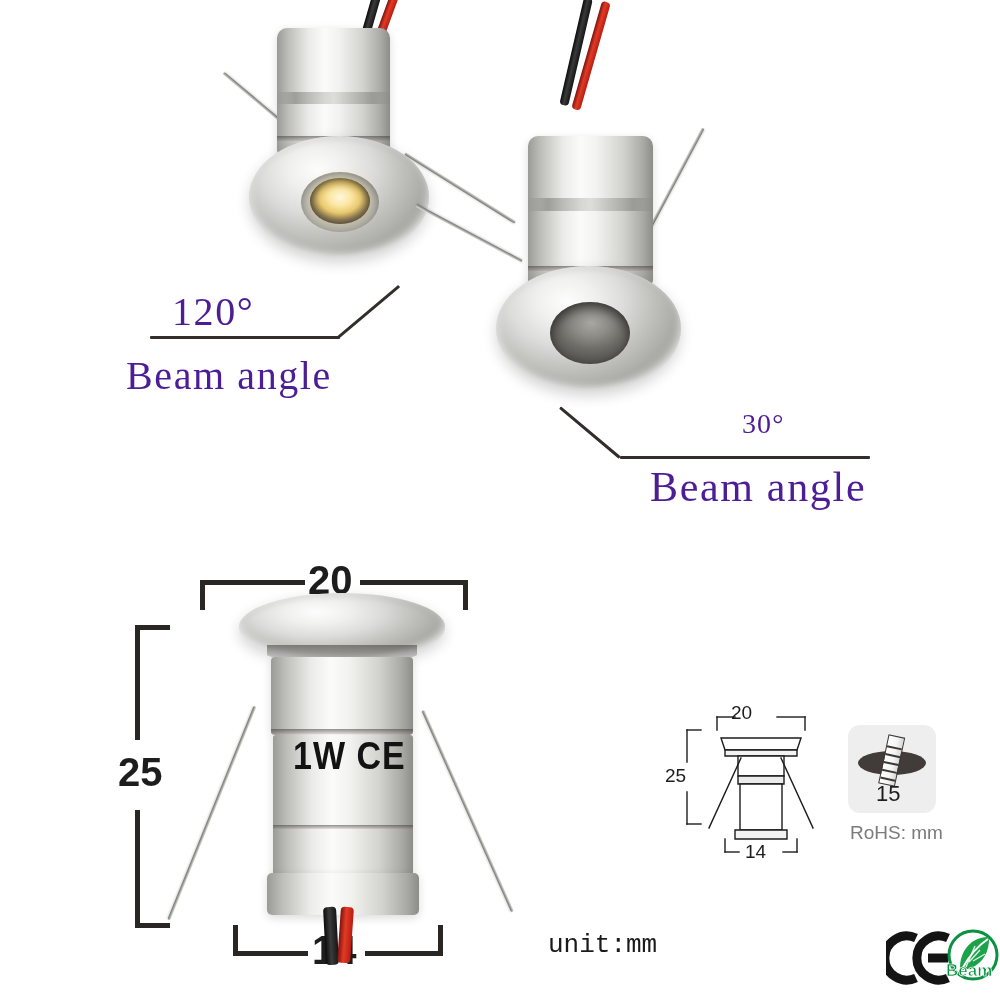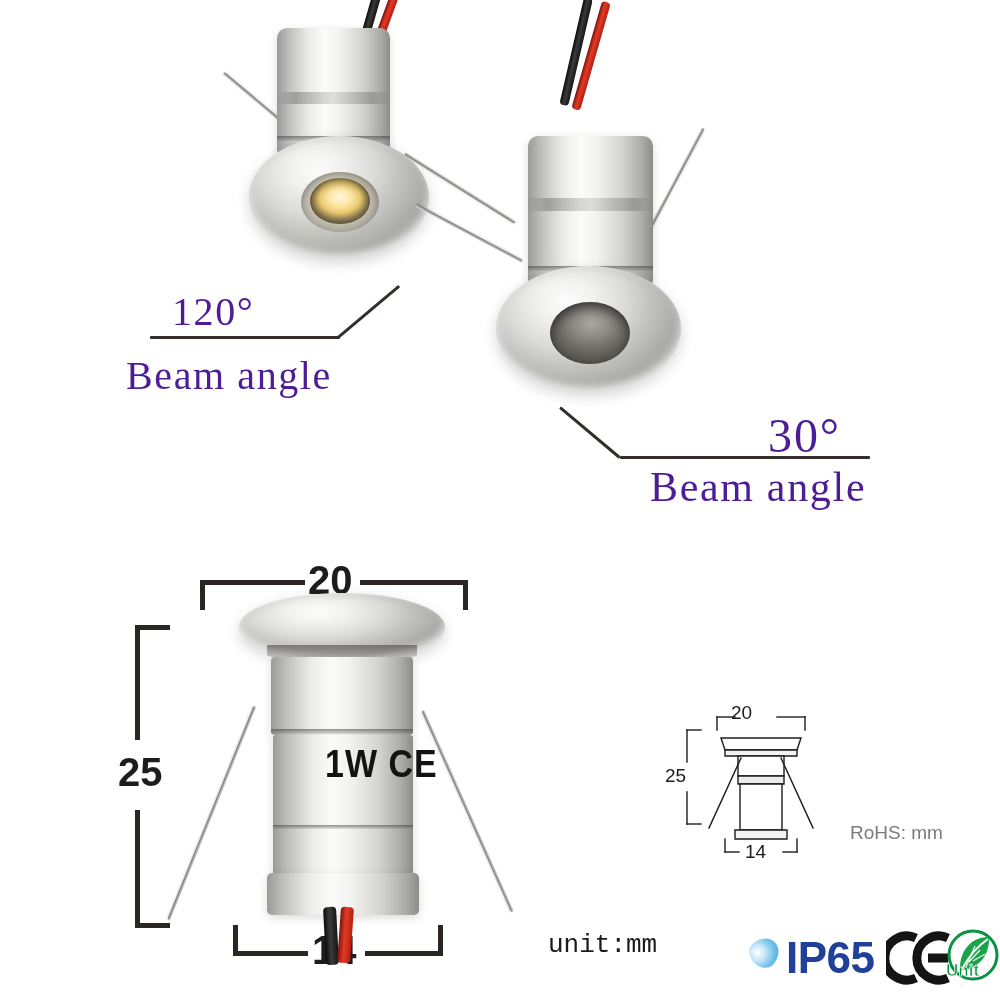--- a/index.html
+++ b/index.html
@@ -225,21 +225,21 @@
     <div class="groove" style="left:40px; top:206px; width:125px; height:5px;"></div>
 
     <div class="flange" style="left:8px; top:206px; width:185px; height:125px;"></div>
     <div class="led-dark" style="left:62px; top:242px; width:80px; height:62px;"></div>
   </div>
 
   <div class="leader" style="left:560px; top:398px; width:380px; height:60px;">
     <div class="seg" style="left:0px;  top:8px;  width:78px;  transform:rotate(40deg);"></div>
     <div class="seg" style="left:60px; top:58px; width:250px; transform:rotate(0deg);"></div>
   </div>
-  <div class="abs serif-label" style="left:768px; top:408px; font-size:48px;">30°</div>
+  <div class="abs serif-label" style="left:742px; top:408px; font-size:28px;">30°</div>
   <div class="abs serif-label" style="left:650px; top:463px; font-size:42px;">Beam angle</div>
 
   <div class="dim-line dim-h" style="left:200px; top:580px; width:105px;"></div>
   <div class="dim-line dim-h" style="left:360px; top:580px; width:108px;"></div>
   <div class="dim-line dim-v" style="left:200px; top:580px; height:30px;"></div>
   <div class="dim-line dim-v" style="left:463px; top:580px; height:30px;"></div>
   <div class="abs schem-num" style="left:308px; top:558px; font-size:40px; font-weight:bold;">20</div>
 
   <div class="dim-line dim-v" style="left:135px; top:625px; height:115px;"></div>
   <div class="dim-line dim-v" style="left:135px; top:810px; height:118px;"></div>
@@ -260,21 +260,21 @@
 
     <div class="flange" style="left:24px; top:8px; width:206px; height:68px;"></div>
     <div class="groove" style="left:52px; top:60px; width:150px; height:16px; border-radius:0 0 40% 40%;"></div>
 
     <div class="barrel" style="left:56px; top:72px; width:142px; height:78px; border-radius:4px;"></div>
     <div class="groove" style="left:56px; top:144px; width:142px; height:5px;"></div>
 
     <div class="barrel" style="left:58px; top:150px; width:140px; height:140px; border-radius:3px;"></div>
     <div class="groove" style="left:58px; top:240px; width:140px; height:4px;"></div>
 
-    <div class="abs" style="left:78px; top:160px; width:120px; height:40px; overflow:hidden;margin-left:32px;">
+    <div class="abs" style="left:78px; top:152px; width:120px; height:40px; overflow:hidden;">
       <span style="font-family:'Liberation Sans',sans-serif; font-weight:bold;
                    font-size:34px; color:#131313; letter-spacing:1px;
                    display:inline-block; transform:scaleY(1.12);">1W CE</span>
     </div>
 
     <div class="barrel" style="left:52px; top:288px; width:152px; height:42px; border-radius:5px;"></div>
 
     <div class="wire wire-black abs" style="left:108px; top:322px; width:13px; height:58px; transform:rotate(-3deg);"></div>
     <div class="wire wire-red abs" style="left:126px; top:322px; width:13px; height:56px; transform:rotate(4deg);"></div>
   </div>
@@ -314,39 +314,49 @@
         <path d="M76 58 L44 128"></path>
         <path d="M116 58 L148 128"></path>
       </g>
     </svg>
 
     <div class="abs schem-num" style="left:66px; top:2px; font-size:19px;">20</div>
     <div class="abs schem-num" style="left:0px; top:65px; font-size:19px;">25</div>
     <div class="abs schem-num" style="left:80px; top:141px; font-size:19px;">14</div>
   </div>
 
+  <div class="cut-card" style="left:848px; top:725px; width:88px; height:88px;">
+
+    <div class="cut-hole" style="left:10px; top:26px; width:68px; height:24px;"></div>
+
+    <div class="cut-ruler" style="left:30px; top:10px; width:15px; height:48px; transform:rotate(12deg);">
+      <div class="cut-tick" style="top:10px;"></div>
+      <div class="cut-tick" style="top:18px;"></div>
+      <div class="cut-tick" style="top:26px;"></div>
+      <div class="cut-tick" style="top:34px;"></div>
+      <div class="cut-tick" style="top:42px;"></div>
+    </div>
+
+    <div class="abs schem-num" style="left:28px; top:56px; font-size:22px;">15</div>
+  </div>
   <div class="abs" style="left:850px; top:822px; font-size:19px; color:#7b7b7b;
                           font-family:'Liberation Sans',sans-serif; white-space:nowrap;">RoHS: mm</div>
 
-  <div class="abs" style="left:748px; top:928px; width:130px; height:58px;">
-    <div class="drop" style="left:2px; top:10px; width:29px; height:29px;"></div>
-    <div class="abs ip65-text" style="left:38px; top:5px; font-size:44px;">IP65</div>
-  </div>
 
   <div class="abs" style="left:886px; top:930px; width:70px; height:56px;">
     <svg width="70" height="56" viewBox="0 0 70 56">
       <path d="M30 8 A22 22 0 1 0 30 48" stroke="#141414" stroke-width="9" fill="none"></path>
       <path d="M62 8 A22 22 0 1 0 62 48" stroke="#141414" stroke-width="9" fill="none"></path>
       <path d="M42 28 L62 28" stroke="#141414" stroke-width="9" fill="none"></path>
     </svg>
   </div>
 
   <div class="abs" style="left:945px; top:928px; width:56px; height:58px;">
     <svg width="56" height="58" viewBox="0 0 56 58">
       <circle cx="28" cy="27" r="24" fill="none" stroke="#0a9141" stroke-width="3"></circle>
       <path d="M15 42 C14 22 28 8 44 9 C45 26 34 42 15 42 Z" fill="#1aa349"></path>
       <path d="M17 41 C24 28 34 17 43 11" stroke="#ffffff" stroke-width="2" fill="none"></path>
       <path d="M24 34 L35 22 M21 39 L30 18 M28 33 L40 26" stroke="#ffffff" stroke-width="1.4" fill="none" opacity="0.85"></path>
     </svg>
-    <div class="rohs-text" style="left:1px; top:33px; font-size:17px;">Unit</div>
+    <div class="rohs-text" style="left:1px; top:33px; font-size:17px;">Beam</div>
   </div>
 
 </div>
 
 </body></html>

